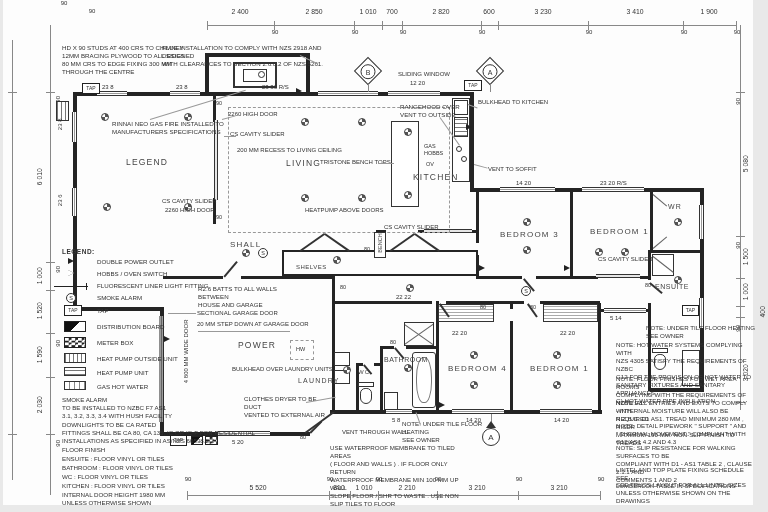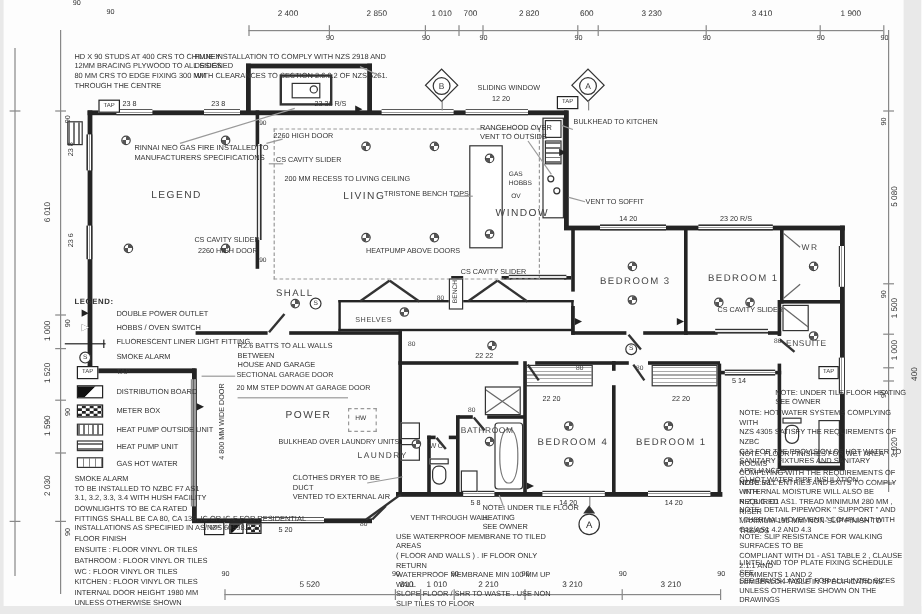--- a/index.html
+++ b/index.html
@@ -307,21 +307,21 @@
   <div class="dia" style="left:480px;top:61px">
       <div class="dc">A</div>
     </div>
   <div class="ln" style="left:490px;top:84px;width:1px;height:8px"></div>
   <div class="ln" style="left:491px;top:414px;width:1px;height:8px"></div>
   <div class="cp" style="left:486px;top:421px"></div>
   <div class="cm" style="left:482px;top:428px">A</div>
 
   <div class="room" style="left:126px;top:157px">LEGEND</div>
   <div class="room" style="left:286px;top:158px">LIVING</div>
-  <div class="room" style="left:413px;top:172px">WINDOW</div>
+  <div class="room" style="left:413px;top:172px">KITCHEN</div>
   <div class="room" style="left:230px;top:240px;font-size:8px">SHALL</div>
   <div class="room" style="left:296px;top:264px;font-size:6px;letter-spacing:.5px">SHELVES</div>
   <div class="room" style="left:238px;top:340px">POWER</div>
   <div class="room" style="left:298px;top:377px;font-size:7px">LAUNDRY</div>
   <div class="room" style="left:384px;top:356px;font-size:7px;letter-spacing:.5px">BATHROOM</div>
   <div class="room" style="left:358px;top:369px;font-size:6px">WC</div>
   <div class="room" style="left:590px;top:227px;font-size:8px">BEDROOM 1</div>
   <div class="room" style="left:500px;top:230px;font-size:8px">BEDROOM 3</div>
   <div class="room" style="left:530px;top:364px;font-size:8px">BEDROOM 1</div>
   <div class="room" style="left:448px;top:364px;font-size:8px">BEDROOM 4</div>

